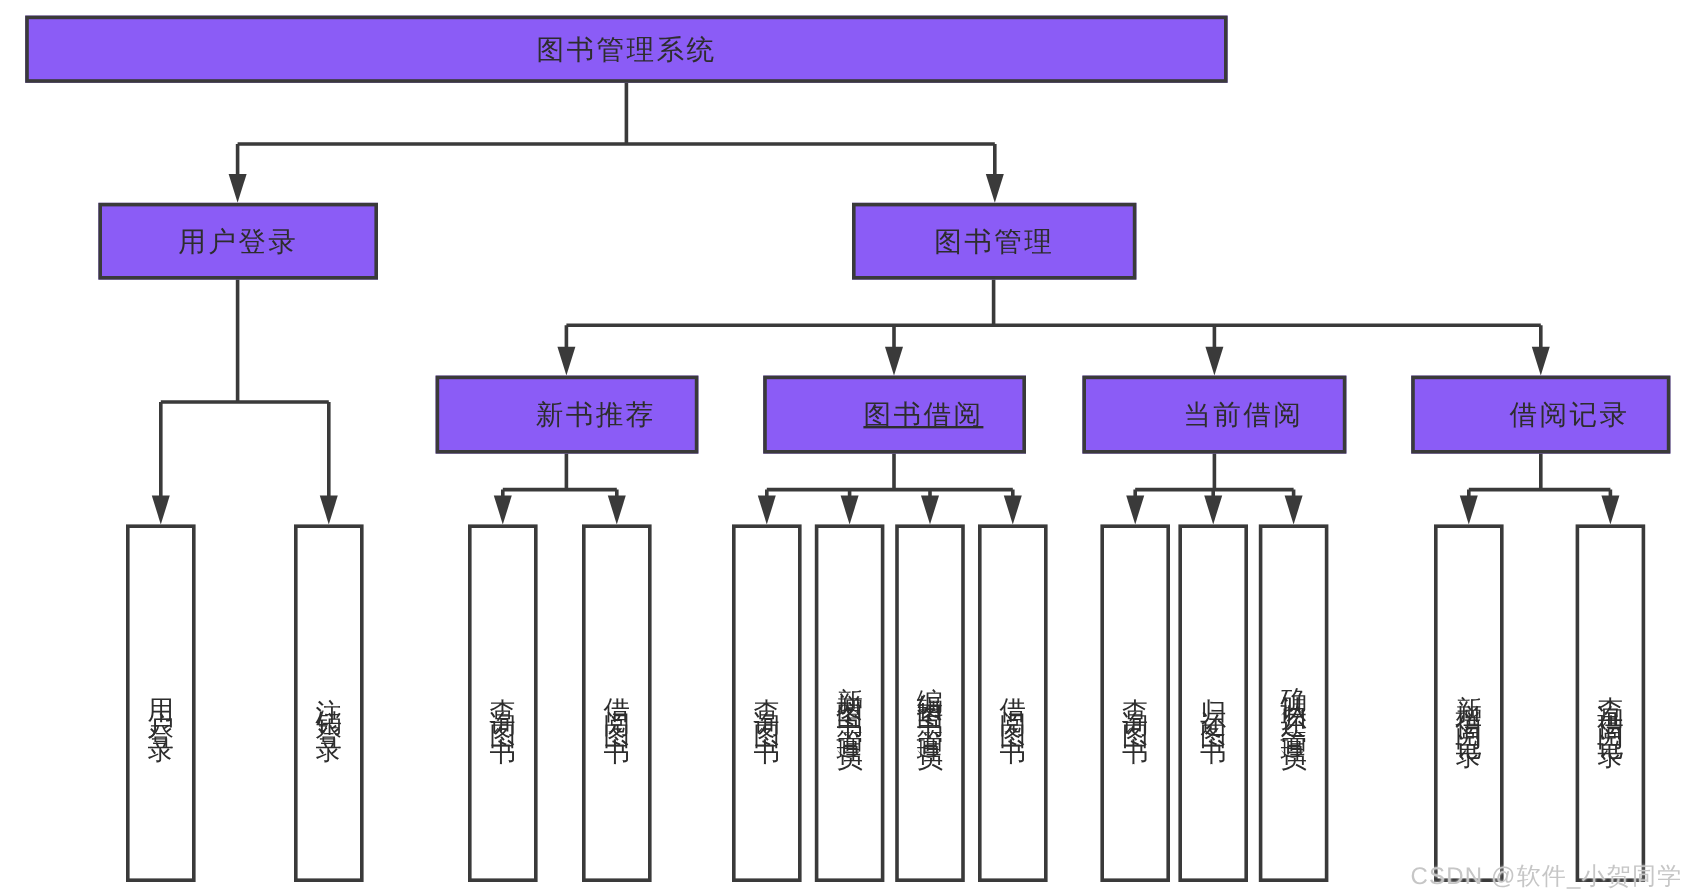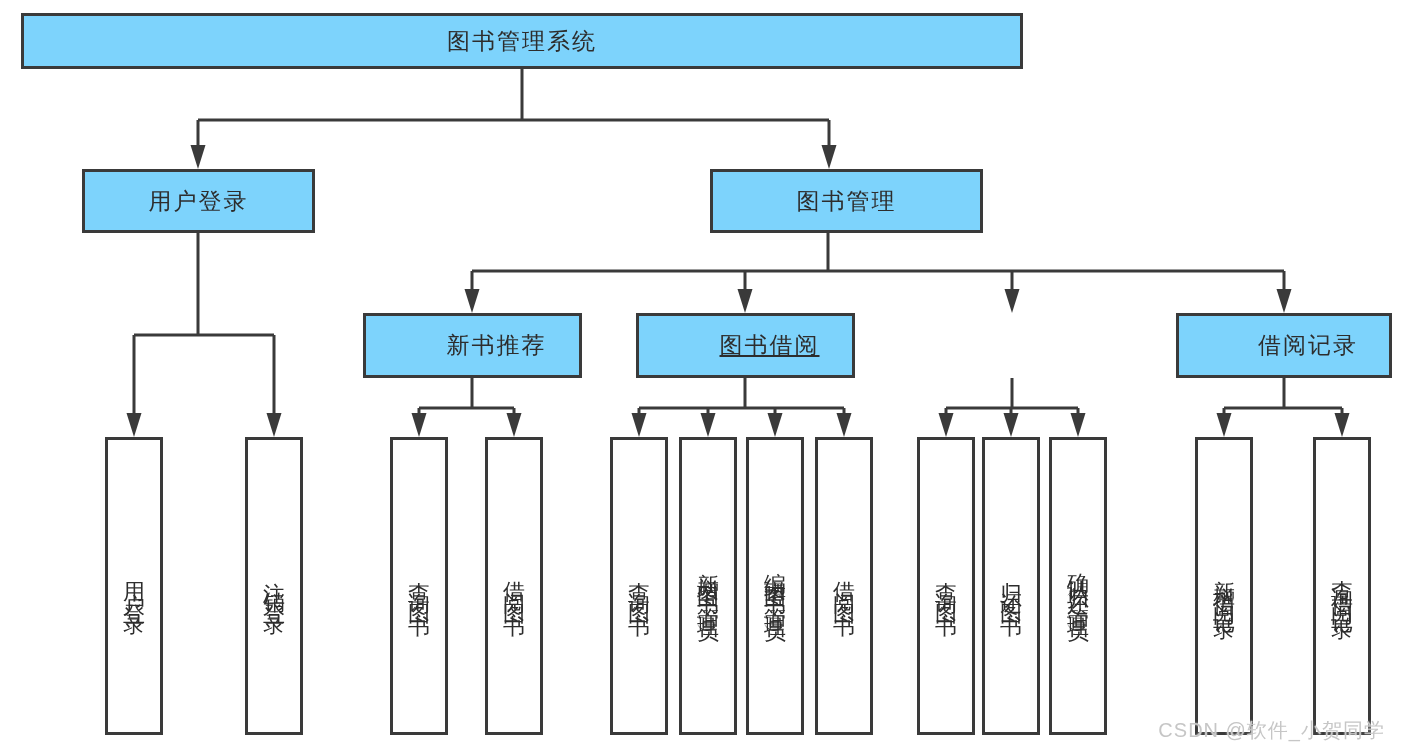--- a/index.html
+++ b/index.html
@@ -19,32 +19,32 @@
     position: absolute;
     left: 0;
     top: 0;
     width: 1405px;
     height: 747px;
   }
   .node {
     position: absolute;
     box-sizing: border-box;
     border: 3px solid #3a3a3a;
-    background: #7dd3fc;
+    background: #8b5cf6;
     display: flex;
     align-items: center;
     justify-content: center;
     font-size: 23px;
     color: #2d2d2d;
     letter-spacing: 2px;
     white-space: nowrap;
   }
   .node.root   { left: 21px;  top: 13px;  width: 1002px; height: 56px; }
   .node.lvl2a  { left: 82px;  top: 169px; width: 233px;  height: 64px; }
-  .node.lvl2b  { left: 710px; top: 169px; width: 273px;  height: 64px; }
+  .node.lvl2b  { left: 710px; top: 169px; width: 237px;  height: 64px; }
   .node.lvl3   { top: 313px;  height: 65px; padding-left: 48px; }
   .node.s1 { left: 363px;  width: 219px; }
   .node.s2 { left: 636px;  width: 219px; text-decoration: underline; }
   .node.s3 { left: 902px;  width: 220px; }
   .node.s4 { left: 1176px; width: 216px; }
 
   .leaf {
     position: absolute;
     box-sizing: border-box;
     border: 3px solid #3a3a3a;
@@ -75,21 +75,21 @@
   .leaf.l7  { left: 746px; }
   .leaf.l8  { left: 815px; }
   .leaf.l9  { left: 917px; }
   .leaf.l10 { left: 982px; }
   .leaf.l11 { left: 1049px; }
   .leaf.l12 { left: 1195px; }
   .leaf.l13 { left: 1313px; }
 
   .watermark {
     position: absolute;
-    right: 20px;
+    right: 3px;
     bottom: 3px;
     font-size: 20px;
     color: #c6c6c6;
     letter-spacing: 1px;
     text-shadow: 0 0 2px #ffffff;
     white-space: nowrap;
   }
 </style>
 </head>
 <body>
@@ -146,20 +146,21 @@
     </g>
   </svg>
 
   <div class="node root">图书管理系统</div>
 
   <div class="node lvl2a">用户登录</div>
   <div class="node lvl2b">图书管理</div>
 
   <div class="node lvl3 s1">新书推荐</div>
   <div class="node lvl3 s2">图书借阅</div>
+  <div class="node lvl3 s3">当前借阅</div>
   <div class="node lvl3 s4">借阅记录</div>
 
   <div class="leaf l1">
     <span>用户登录</span>
   </div>
   <div class="leaf l2">
     <span>注销登录</span>
   </div>
 
   <div class="leaf l3">

